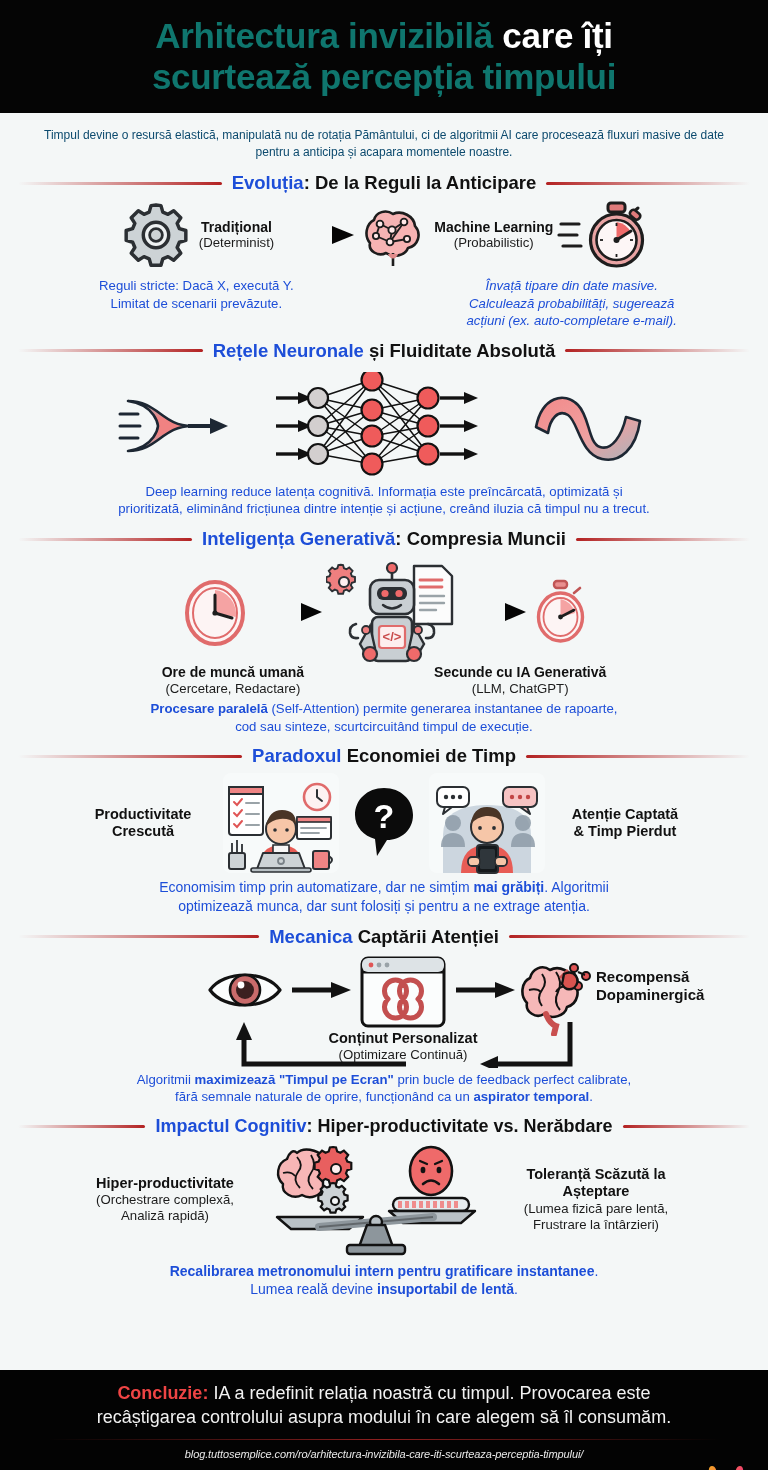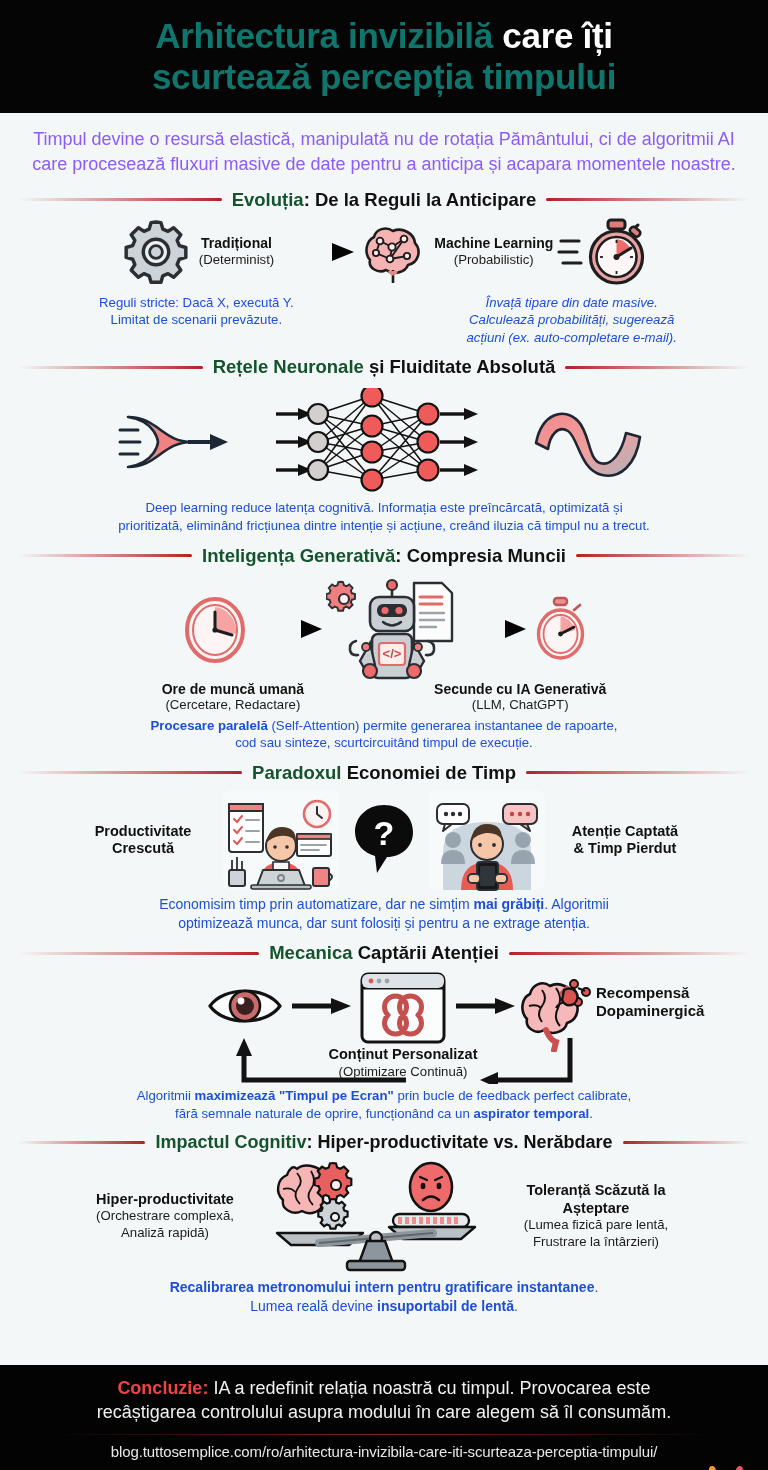--- a/index.html
+++ b/index.html
@@ -29,44 +29,44 @@
 
   
   .body {
     background: #f4f7f7;
     flex: 1;
     padding: 10px 18px 4px 18px;
     display: flex;
     flex-direction: column;
   }
   .intro {
-    font-size: 18px;
+    font-size: 12px;
     line-height: 1.38;
-    color: #8b5cf6;
+    color: #0c4a6e;
     text-align: center;
     padding: 4px 12px 6px 12px;
   }
 
   
   .sec-head {
     display: flex;
     align-items: center;
     gap: 10px;
     margin: 6px 0 2px 0;
   }
   .rule { flex: 1; height: 3px; border-radius: 2px; }
   .rule.l { background: linear-gradient(to right, rgba(200,60,60,0), #b32222); }
   .rule.r { background: linear-gradient(to left, rgba(200,60,60,0), #b32222); }
   .sec-title {
     font-size: 18.5px;
     font-weight: 700;
     color: #111111;
     white-space: nowrap;
   }
-  .sec-title .em { color: #14532d; }
+  .sec-title .em { color: #1d4ed8; }
 
   .section { padding-bottom: 2px; }
   .row {
     display: flex;
     align-items: center;
     justify-content: center;
     gap: 6px;
   }
   .caption {
     text-align: center;
@@ -97,22 +97,23 @@
   }
   .concl .k { color: #ef4444; font-weight: 700; }
   .foot-rule {
     height: 1px;
     margin: 9px 26px 8px 26px;
     background: linear-gradient(to right, rgba(180,40,40,0), #8f2020 50%, rgba(180,40,40,0));
   }
   .url {
     text-align: center;
     color: #e8e8e8;
-    font-size: 15px;
+    font-size: 11px;
     letter-spacing: -0.1px;
+    font-style: italic;
   }
   .logo { position: absolute; right: 22px; bottom: -40px; }
 </style>
 </head>
 <body>
 
 <div class="page">
 
   <div class="header">
     <h1>

